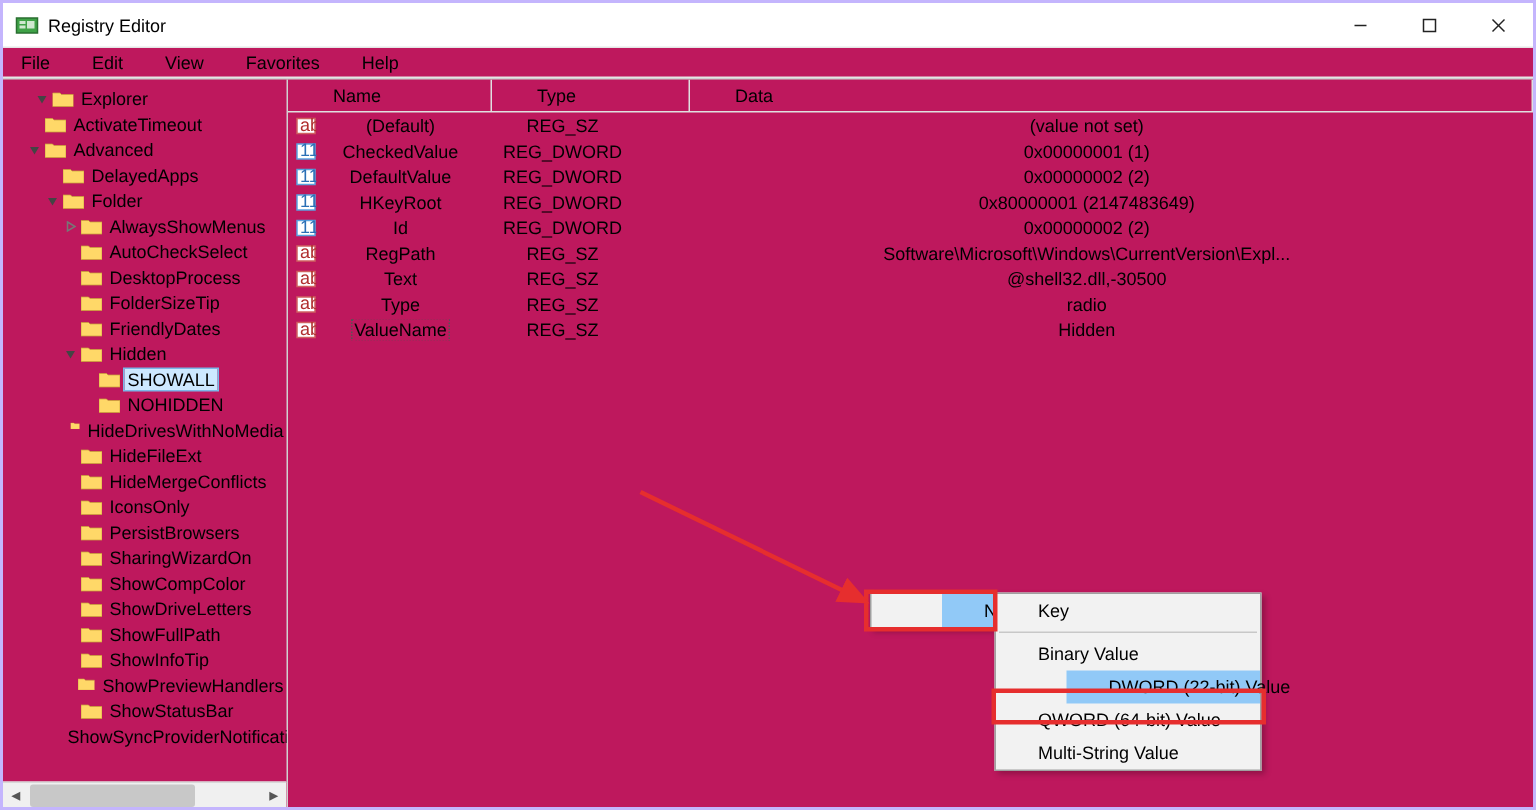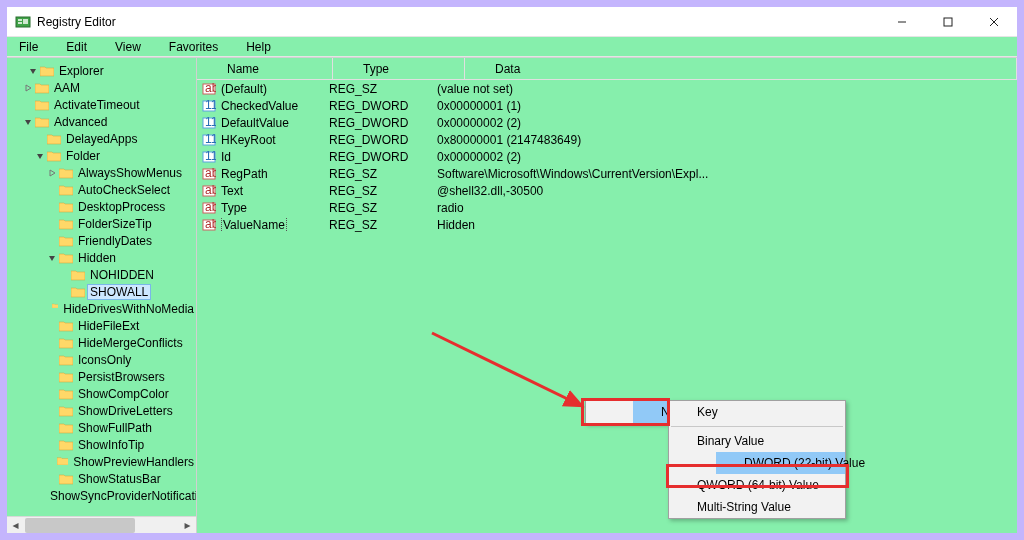--- a/index.html
+++ b/index.html
@@ -1,17 +1,17 @@
 <!DOCTYPE html>
 <html><head>
 <meta charset="utf-8">
 <style>
   * { box-sizing: border-box; margin: 0; padding: 0; font-family: "Segoe UI", Tahoma, sans-serif; font-size: 12px; }
   body { background:#fff; }
-  .window { width:1024px; height:540px; border:7px solid #c4b5fd; background:#86efac; display:flex; flex-direction:column; position:relative; }
+  .window { width:1024px; height:540px; border:2px solid #c4b5fd; background:#be185d; display:flex; flex-direction:column; position:relative;text-align:center; }
   .titlebar { height:30px; display:flex; align-items:center; padding:0 0 0 8px; background:#fff; border-bottom:1px solid #e5e5e5;}
   .titlebar .app-icon { width:16px; height:16px; margin-right:6px; }
   .titlebar .title { flex:0 0 auto; }
   .titlebar .spacer { flex:1; }
   .win-btn { width:46px; height:30px; display:flex; align-items:center; justify-content:center; }
   .win-btn svg { stroke:#222; stroke-width:1; fill:none; }
   .menubar { height:20px; display:flex; align-items:center; padding:0 4px; gap:12px; border-bottom:1px solid #e5e5e5;}
   .menu-item { padding:2px 8px; }
   .addrbar { height:22px; display:flex; align-items:center; border:1px solid #bdbdbd; margin:2px 6px; padding:0 4px; background:#fff;}
   .content { flex:1; display:flex; min-height:0; border-top:1px solid #d0d0d0;}
@@ -101,33 +101,20 @@
               </svg>
             </span>
             <span class="fld-icon">
               <svg viewBox="0 0 14 12">
                 <path d="M0 2 L5 2 L6 3 L14 3 L14 11 L0 11 Z" fill="#ffd868" stroke="#caa33a" stroke-width="0.5"></path>
               </svg>
             </span>
             <span class="lbl">Explorer</span>
           </div>
           <div class="tree-row indent1">
-            <span class="tw">
-              <svg class="chev" viewBox="0 0 8 8">
-                <path d="M2 1 L7 4 L2 7 Z" fill="none" stroke="#777"></path>
-              </svg>
-            </span>
-            <span class="fld-icon">
-              <svg viewBox="0 0 14 12">
-                <path d="M0 2 L5 2 L6 3 L14 3 L14 11 L0 11 Z" fill="#ffd868" stroke="#caa33a" stroke-width="0.5"></path>
-              </svg>
-            </span>
-            <span class="lbl">AAM</span>
-          </div>
-          <div class="tree-row indent1">
             <span class="tw"></span>
             <span class="fld-icon">
               <svg viewBox="0 0 14 12">
                 <path d="M0 2 L5 2 L6 3 L14 3 L14 11 L0 11 Z" fill="#ffd868" stroke="#caa33a" stroke-width="0.5"></path>
               </svg>
             </span>
             <span class="lbl">ActivateTimeout</span>
           </div>
           <div class="tree-row indent1">
             <span class="tw">
@@ -219,38 +206,38 @@
                 <path d="M1 2 L7 2 L4 7 Z" fill="#444"></path>
               </svg>
             </span>
             <span class="fld-icon">
               <svg viewBox="0 0 14 12">
                 <path d="M0 2 L5 2 L6 3 L14 3 L14 11 L0 11 Z" fill="#ffd868" stroke="#caa33a" stroke-width="0.5"></path>
               </svg>
             </span>
             <span class="lbl">Hidden</span>
           </div>
+          <div class="tree-row indent4 sel">
+            <span class="tw"></span>
+            <span class="fld-icon">
+              <svg viewBox="0 0 14 12">
+                <path d="M0 2 L5 2 L6 3 L14 3 L14 11 L0 11 Z" fill="#ffd868" stroke="#caa33a" stroke-width="0.5"></path>
+              </svg>
+            </span>
+            <span class="lbl">SHOWALL</span>
+          </div>
           <div class="tree-row indent4">
             <span class="tw"></span>
             <span class="fld-icon">
               <svg viewBox="0 0 14 12">
                 <path d="M0 2 L5 2 L6 3 L14 3 L14 11 L0 11 Z" fill="#ffd868" stroke="#caa33a" stroke-width="0.5"></path>
               </svg>
             </span>
             <span class="lbl">NOHIDDEN</span>
           </div>
-          <div class="tree-row indent4 sel">
-            <span class="tw"></span>
-            <span class="fld-icon">
-              <svg viewBox="0 0 14 12">
-                <path d="M0 2 L5 2 L6 3 L14 3 L14 11 L0 11 Z" fill="#ffd868" stroke="#caa33a" stroke-width="0.5"></path>
-              </svg>
-            </span>
-            <span class="lbl">SHOWALL</span>
-          </div>
           <div class="tree-row indent3">
             <span class="tw"></span>
             <span class="fld-icon">
               <svg viewBox="0 0 14 12">
                 <path d="M0 2 L5 2 L6 3 L14 3 L14 11 L0 11 Z" fill="#ffd868" stroke="#caa33a" stroke-width="0.5"></path>
               </svg>
             </span>
             <span class="lbl">HideDrivesWithNoMedia</span>
           </div>
           <div class="tree-row indent3">
@@ -281,20 +268,29 @@
             <span class="lbl">IconsOnly</span>
           </div>
           <div class="tree-row indent3">
             <span class="tw"></span>
             <span class="fld-icon">
               <svg viewBox="0 0 14 12">
                 <path d="M0 2 L5 2 L6 3 L14 3 L14 11 L0 11 Z" fill="#ffd868" stroke="#caa33a" stroke-width="0.5"></path>
               </svg>
             </span>
             <span class="lbl">PersistBrowsers</span>
+          </div>
+          <div class="tree-row indent3">
+            <span class="tw"></span>
+            <span class="fld-icon">
+              <svg viewBox="0 0 14 12">
+                <path d="M0 2 L5 2 L6 3 L14 3 L14 11 L0 11 Z" fill="#ffd868" stroke="#caa33a" stroke-width="0.5"></path>
+              </svg>
+            </span>
+            <span class="lbl">SharingWizardOn</span>
           </div>
           <div class="tree-row indent3">
             <span class="tw"></span>
             <span class="fld-icon">
               <svg viewBox="0 0 14 12">
                 <path d="M0 2 L5 2 L6 3 L14 3 L14 11 L0 11 Z" fill="#ffd868" stroke="#caa33a" stroke-width="0.5"></path>
               </svg>
             </span>
             <span class="lbl">ShowCompColor</span>
           </div>

